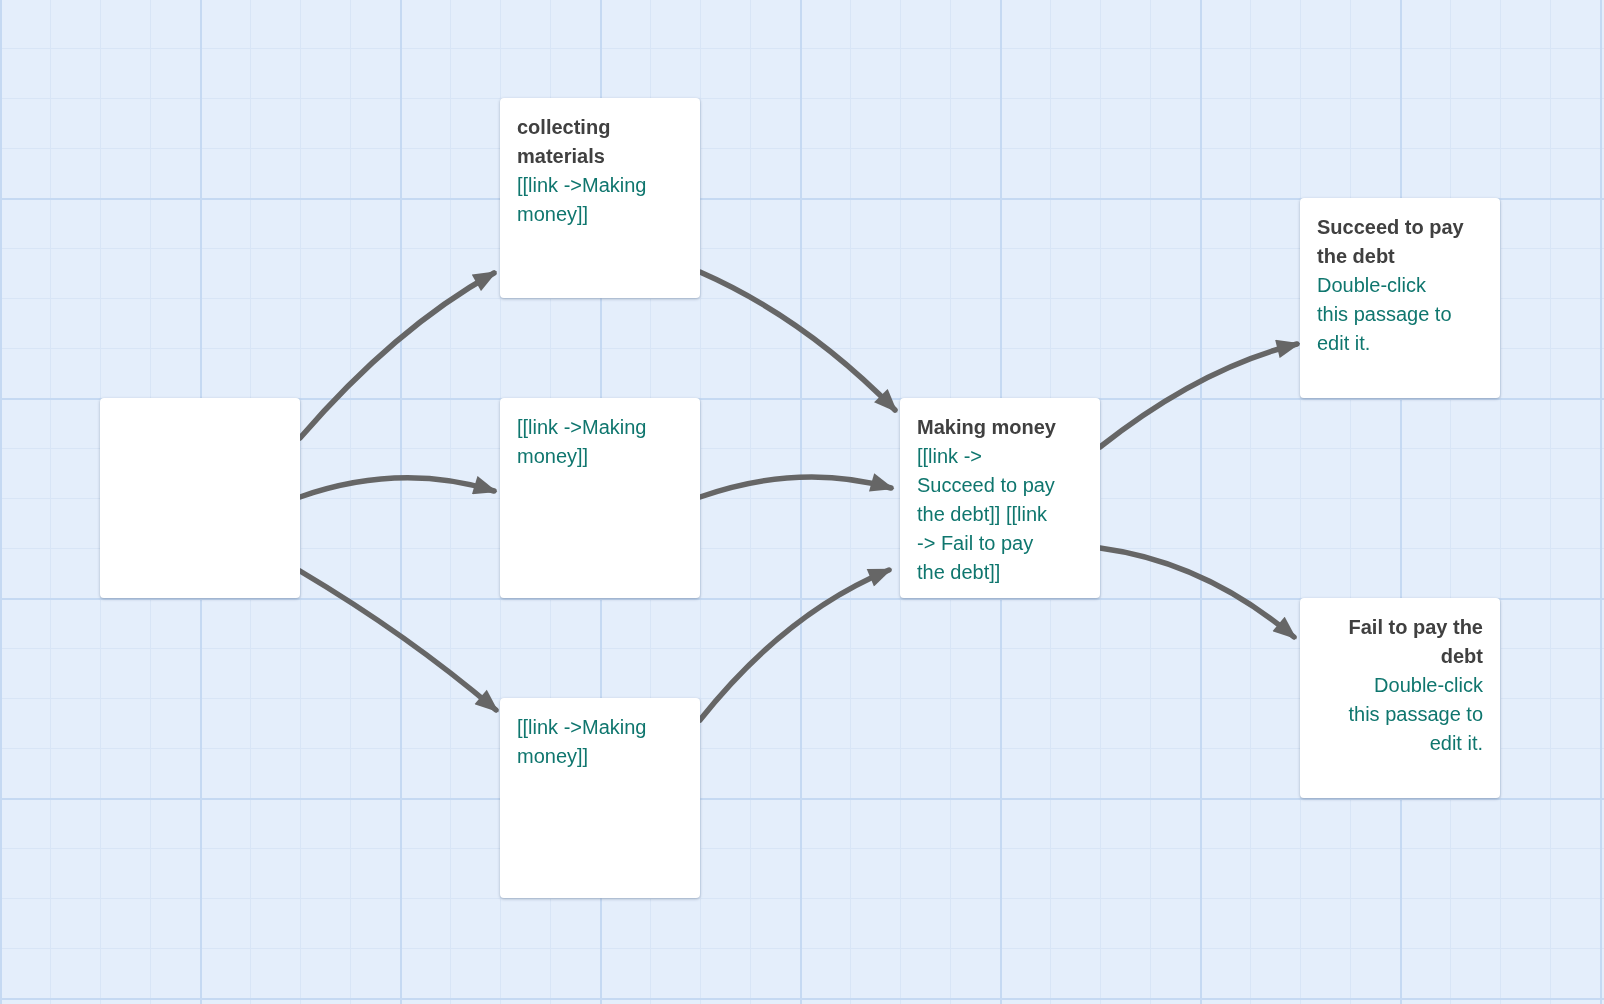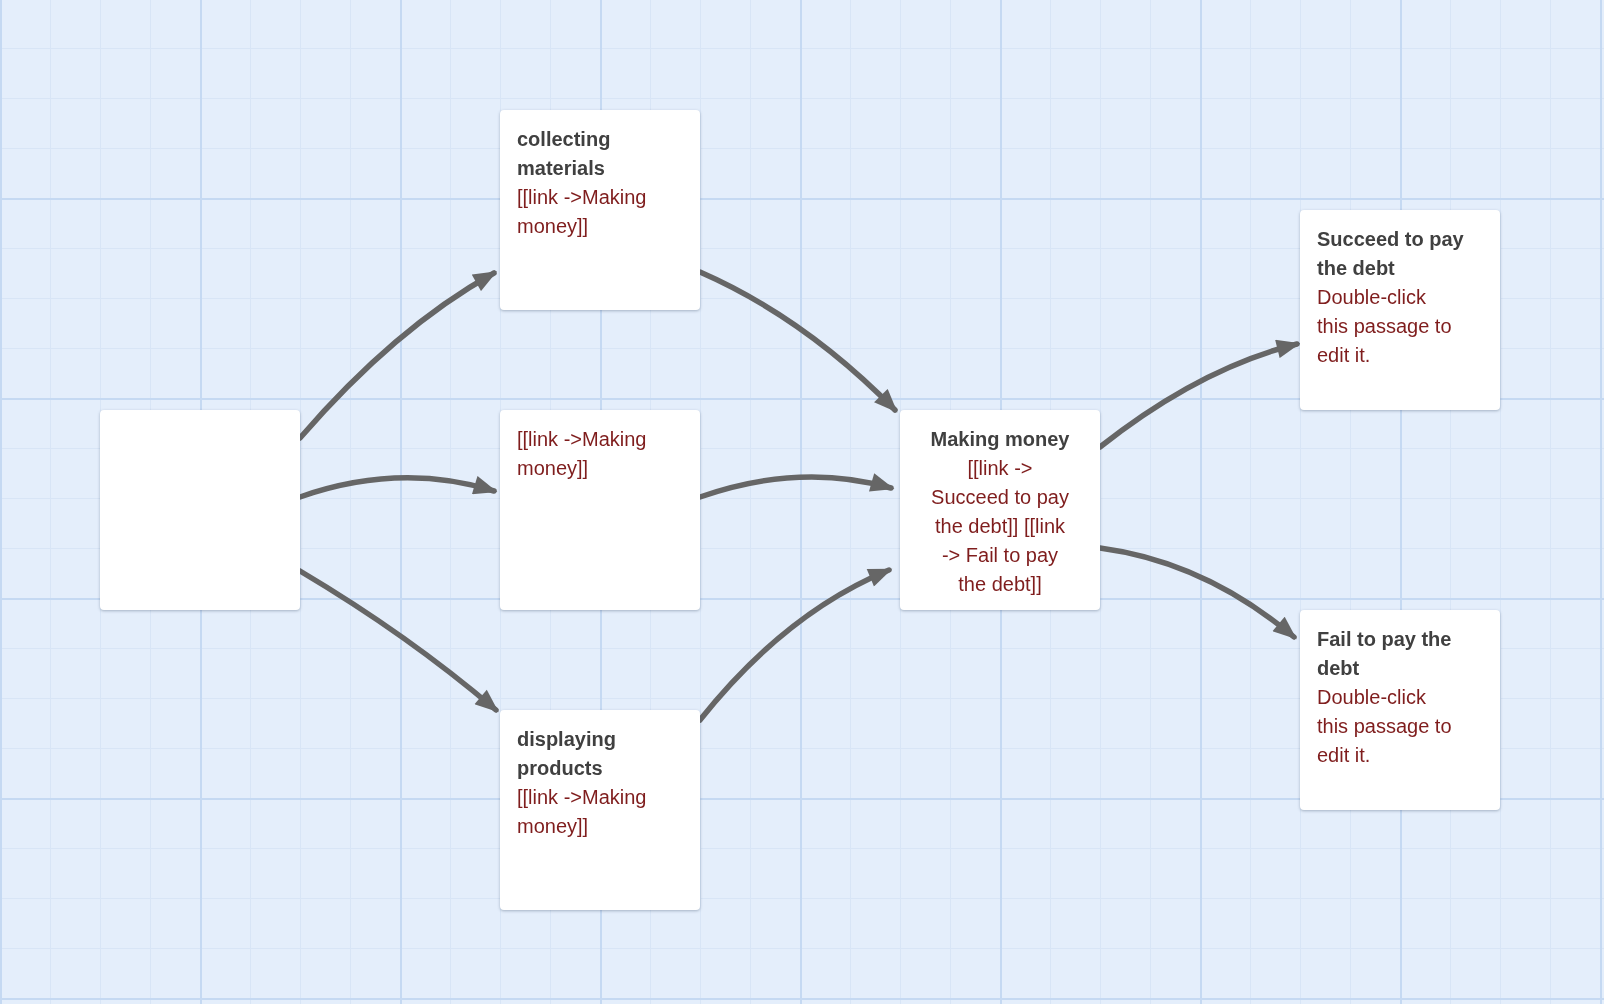--- a/index.html
+++ b/index.html
@@ -29,33 +29,32 @@
   .passage {
     position: absolute;
     width: 200px;
     height: 200px;
     background: #ffffff;
     border-radius: 4px;
     box-shadow: 0 1px 3px rgba(40, 60, 90, 0.35);
     box-sizing: border-box;
     padding: 15px 17px;
     cursor: pointer;
-    margin-top: 12px;
   }
   .passage .title {
     font-weight: bold;
     font-size: 20px;
     line-height: 29px;
     color: #404040;
     white-space: pre-line;
   }
   .passage .excerpt {
     font-size: 20px;
     line-height: 29px;
-    color: #7f1d1d;
+    color: #0f766e;
     white-space: pre-line;
   }
   .start-icon {
     display: inline-block;
     width: 27px;
     height: 27px;
     vertical-align: -5px;
     margin-right: 6px;
   }
 </style>
@@ -91,44 +90,42 @@
     <div class="excerpt">[[link -&gt;Making
 money]]</div>
   </div>
 
   <div class="passage" id="p-making-potions" style="left: 500px; top: 398px;">
     <div class="excerpt">[[link -&gt;Making
 money]]</div>
   </div>
 
   <div class="passage" id="p-displaying-products" style="left: 500px; top: 698px;">
-    <div class="title">displaying
-products</div>
     <div class="excerpt">[[link -&gt;Making
 money]]</div>
   </div>
 
-  <div class="passage" id="p-making-money" style="left: 900px; top: 398px; text-align: center;">
+  <div class="passage" id="p-making-money" style="left: 900px; top: 398px;">
     <div class="title">Making money</div>
     <div class="excerpt">[[link -&gt;
 Succeed to pay
 the debt]] [[link
 -&gt; Fail to pay
 the debt]]</div>
   </div>
 
   <div class="passage" id="p-succeed-to-pay-the-debt" style="left: 1300px; top: 198px;">
     <div class="title">Succeed to pay
 the debt</div>
     <div class="excerpt">Double-click
 this passage to
 edit it.</div>
   </div>
 
-  <div class="passage" id="p-fail-to-pay-the-debt" style="left: 1300px; top: 598px;">
+  <div class="passage" id="p-fail-to-pay-the-debt" style="left: 1300px; top: 598px; text-align: right;">
     <div class="title">Fail to pay the
 debt</div>
     <div class="excerpt">Double-click
 this passage to
 edit it.</div>
   </div>
 
 </div>
 
 </body></html>

